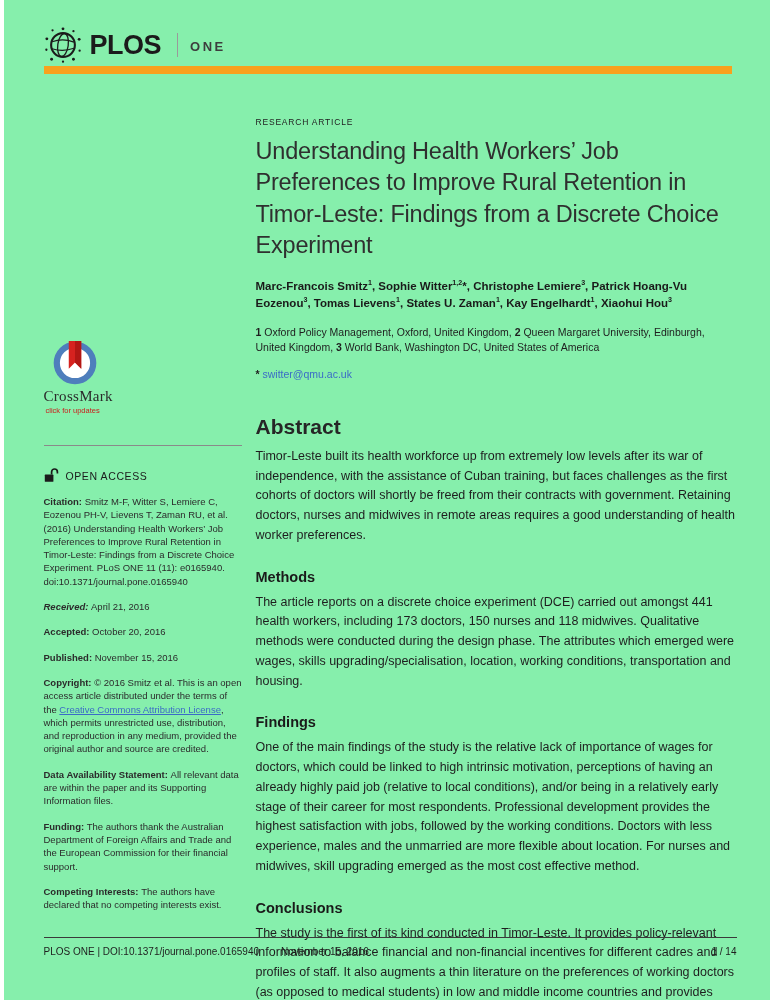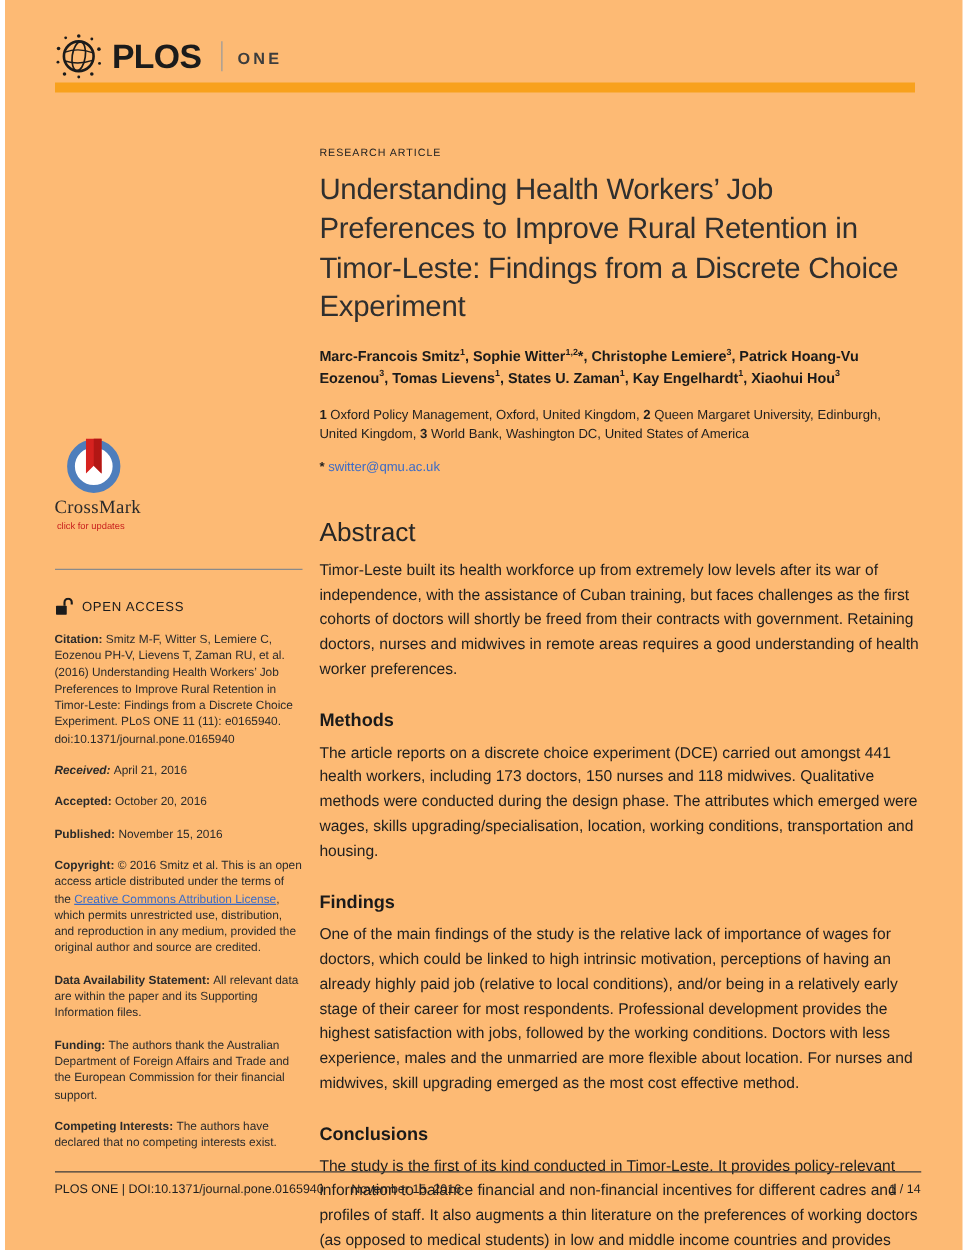--- a/index.html
+++ b/index.html
@@ -1,19 +1,19 @@
 <!DOCTYPE html>
 <html><head>
 <meta charset="utf-8">
 <style>
   * { margin:0; padding:0; box-sizing:border-box; }
   html,body { background:#ffffff; }
   .page {
     position:relative; width:766px; height:1000px; margin:0 auto;
-    background:#fdba74; overflow:hidden;
+    background:#86efac; overflow:hidden;
     font-family:"Liberation Sans", sans-serif; color:#1e1e1e;
   }
 
   
   .header-logo { position:absolute; left:40px; top:26px; display:flex; align-items:center; gap:8px; }
   .logo-icon { width:38px; height:38px; }
   .logo-plos { font-size:27px; font-weight:bold; letter-spacing:-0.5px; color:#1b1b1b; }
   .logo-sep { width:1px; height:24px; background:#9a9a9a; margin:0 4px 0 8px; }
   .logo-one { font-size:13px; font-weight:bold; letter-spacing:2.5px; color:#3d3d3d; padding-top:2px; }
   .accent-bar { position:absolute; left:40px; top:66px; width:688px; height:8px; background:#F8A11D; }
@@ -21,26 +21,26 @@
   
   .main { position:absolute; left:252px; top:117px; width:480px; }
   .kicker { font-size:8.5px; letter-spacing:0.8px; color:#222; }
   .title { margin-top:9px; font-size:23.5px; line-height:1.33; font-weight:400; color:#2f2f2f; letter-spacing:-0.2px; }
   .authors { margin-top:17px; font-size:11.5px; font-weight:bold; line-height:1.5; color:#1a1a1a; }
   sup { font-size:0.62em; vertical-align:super; line-height:0; }
   .affiliations { margin-top:12px; font-size:10.5px; line-height:1.45; color:#1e1e1e; }
   .corresponding { margin-top:13px; font-size:10.5px; color:#1e1e1e; }
   a.link { color:#3B6BC7; text-decoration:none; }
   a.link-u { color:#3B6BC7; text-decoration:underline; }
-  .abstract-heading { margin-top:35px; font-size:21px; font-weight:400; color:#262626; }
+  .abstract-heading { margin-top:35px; font-size:21px; font-weight:700; color:#262626; }
   .abs-section h3 { margin-top:23px; font-size:14.5px; font-weight:bold; color:#1a1a1a; }
   .abs-section p { margin-top:8px; font-size:12.5px; line-height:1.58; color:#1e1e1e; }
 
   
-  .sidebar { position:absolute; left:40px; top:350px; width:198px; }
+  .sidebar { position:absolute; left:40px; top:340px; width:198px; }
   .crossmark { width:90px; cursor:pointer; }
   .cm-badge { width:46px; height:46px; margin-left:8px; display:block; }
   .cm-title { font-family:"Liberation Serif", serif; font-size:15px; color:#2b2b2b; margin-top:2px; letter-spacing:0.3px; }
   .cm-sub { font-size:7.5px; color:#C9211E; margin-top:1px; margin-left:2px; }
   .sidebar-rule { border:0; border-top:1px solid #8a8a8a; margin:30px 0 0 0; }
   .open-access { display:flex; align-items:center; gap:7px; margin-top:22px; }
   .oa-label { font-size:10.5px; letter-spacing:0.6px; color:#1b1b1b; }
   .side-par { margin-top:12px; font-size:9.5px; line-height:1.4; color:#2b2b2b; }
 
   

